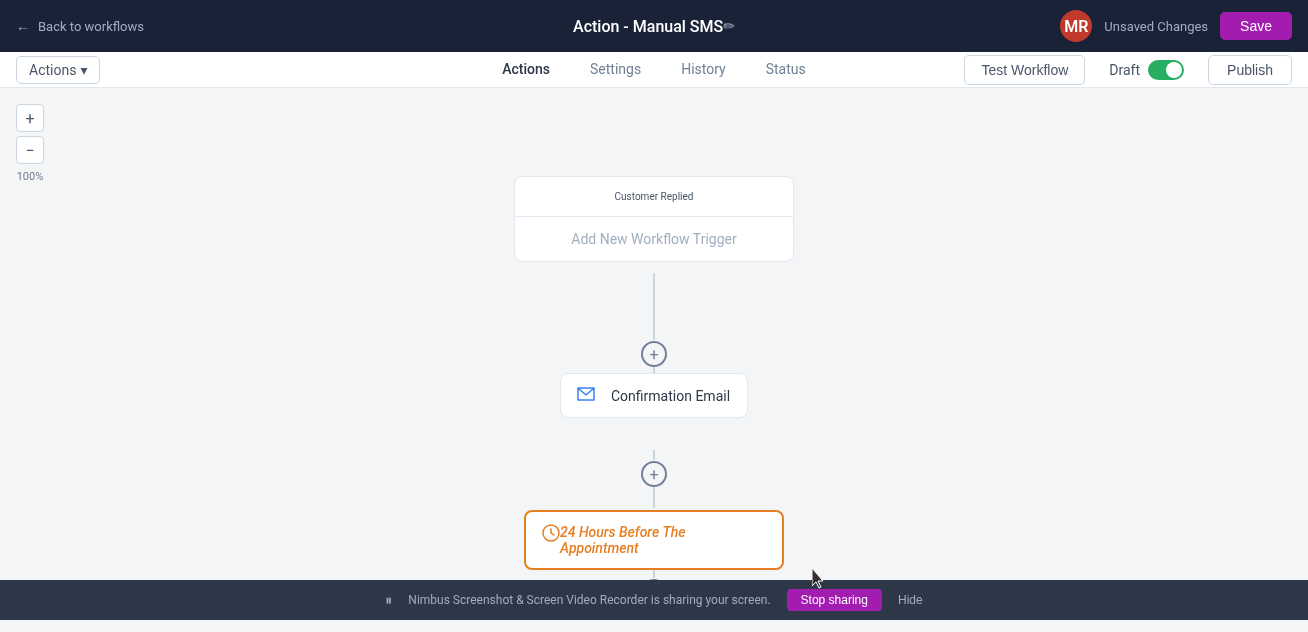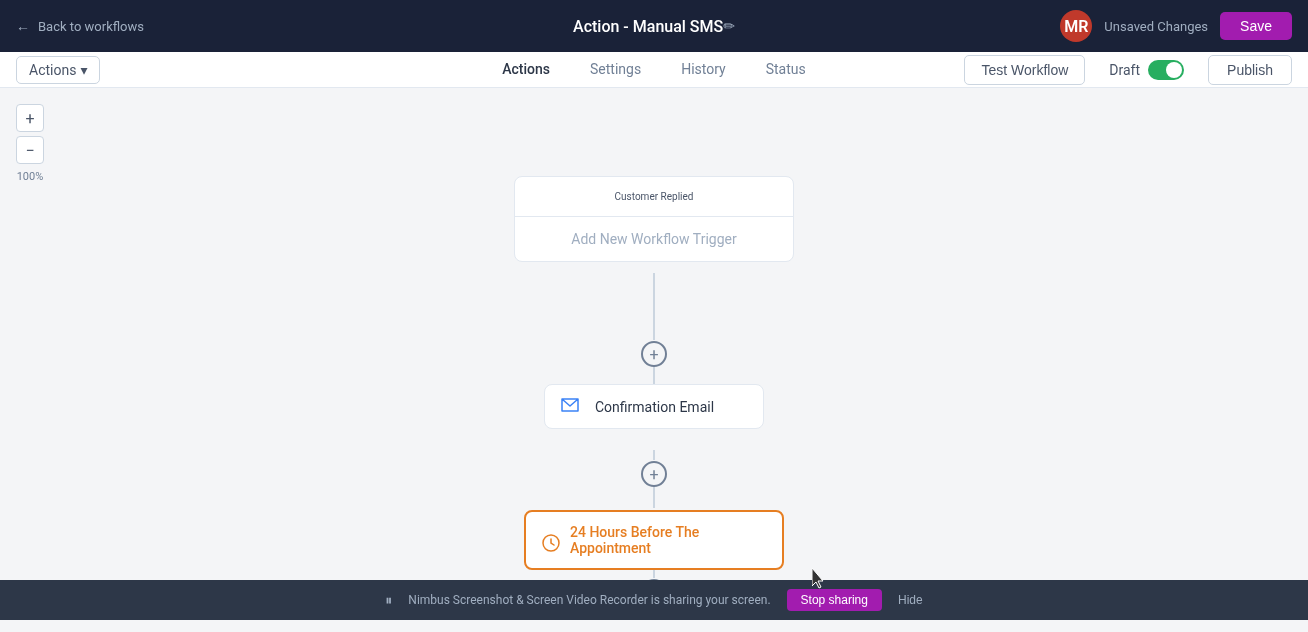--- a/index.html
+++ b/index.html
@@ -287,23 +287,23 @@
     .timer-node {
       position: absolute;
       left: 50%;
       transform: translateX(-50%);
       width: 260px;
       background: #fff;
       border: 2px solid #e67e22;
       border-radius: 8px;
       padding: 12px 16px;
       display: flex;
-      align-items: flex-end;
-      gap: 10px;
-      cursor: pointer;
+      align-items: flex-start;
+      cursor: pointer;
+      font-style: italic;
     }
     .timer-node .timer-icon {
       font-size: 16px;
       color: #e67e22;
     }
     .timer-node .timer-label {
       font-size: 14px;
       color: #e67e22;
       font-weight: 500;
     }
@@ -417,21 +417,21 @@
     <div class="trigger-top">
       <span>Customer Replied</span>
     </div>
     <div class="trigger-bottom">
       <span>Add New Workflow Trigger</span>
     </div>
   </div>
 
   <div class="add-circle" style="top: 253px;">+</div>
 
-  <div class="action-node" style="top: 296px; width: 220px; gap: 16px;">
+  <div class="action-node" style="top: 285px; width: 188px; gap: 16px;">
     <span class="node-icon email-icon-svg">
       <svg width="18" height="14" viewBox="0 0 18 14" fill="none" xmlns="http://www.w3.org/2000/svg">
         <path d="M1 1h16v12H1V1zm0 0l8 7 8-7" stroke="#3b82f6" stroke-width="1.5" fill="none" stroke-linejoin="round"></path>
       </svg>
     </span>
     <span class="node-label">Confirmation Email</span>
   </div>
 
   <div class="add-circle" style="top: 373px;">+</div>
 

